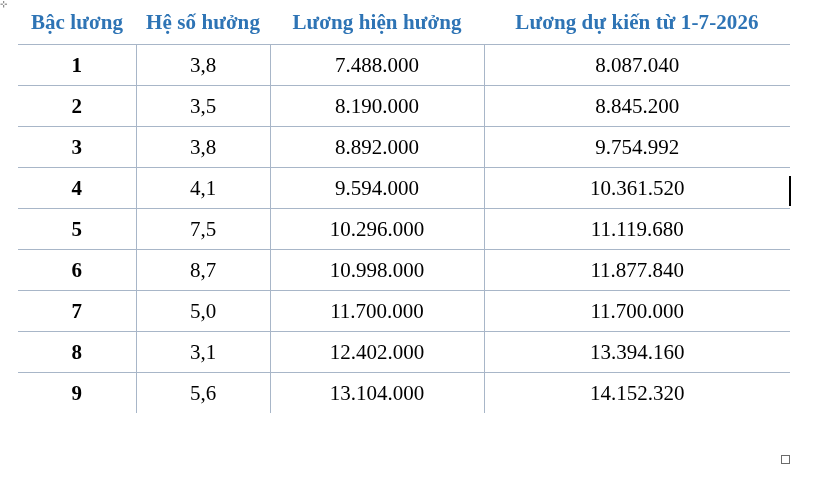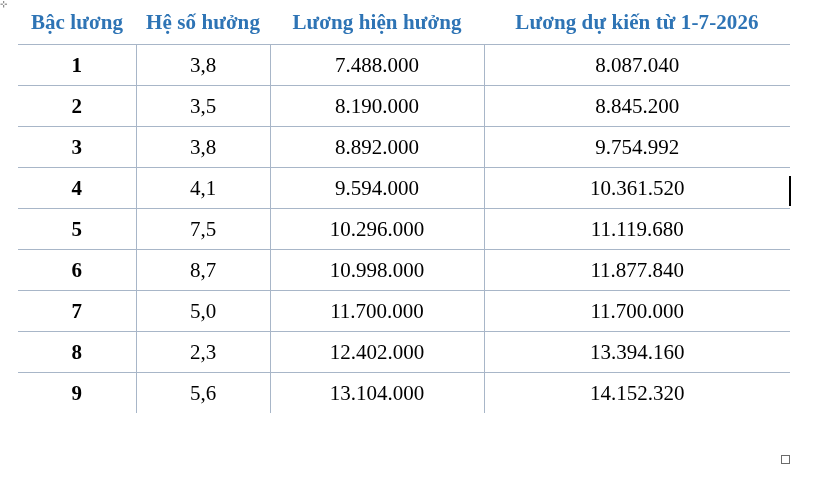--- a/index.html
+++ b/index.html
@@ -163,21 +163,21 @@
           <td class="last">11.877.840</td>
         </tr>
         <tr>
           <td class="bac">7</td>
           <td>5,0</td>
           <td>11.700.000</td>
           <td class="last">11.700.000</td>
         </tr>
         <tr>
           <td class="bac">8</td>
-          <td>2,3</td>
+          <td>3,1</td>
           <td>12.402.000</td>
           <td class="last">13.394.160</td>
         </tr>
         <tr>
           <td class="bac">9</td>
           <td>5,6</td>
           <td>13.104.000</td>
           <td class="last">14.152.320</td>
         </tr>
       </tbody>

